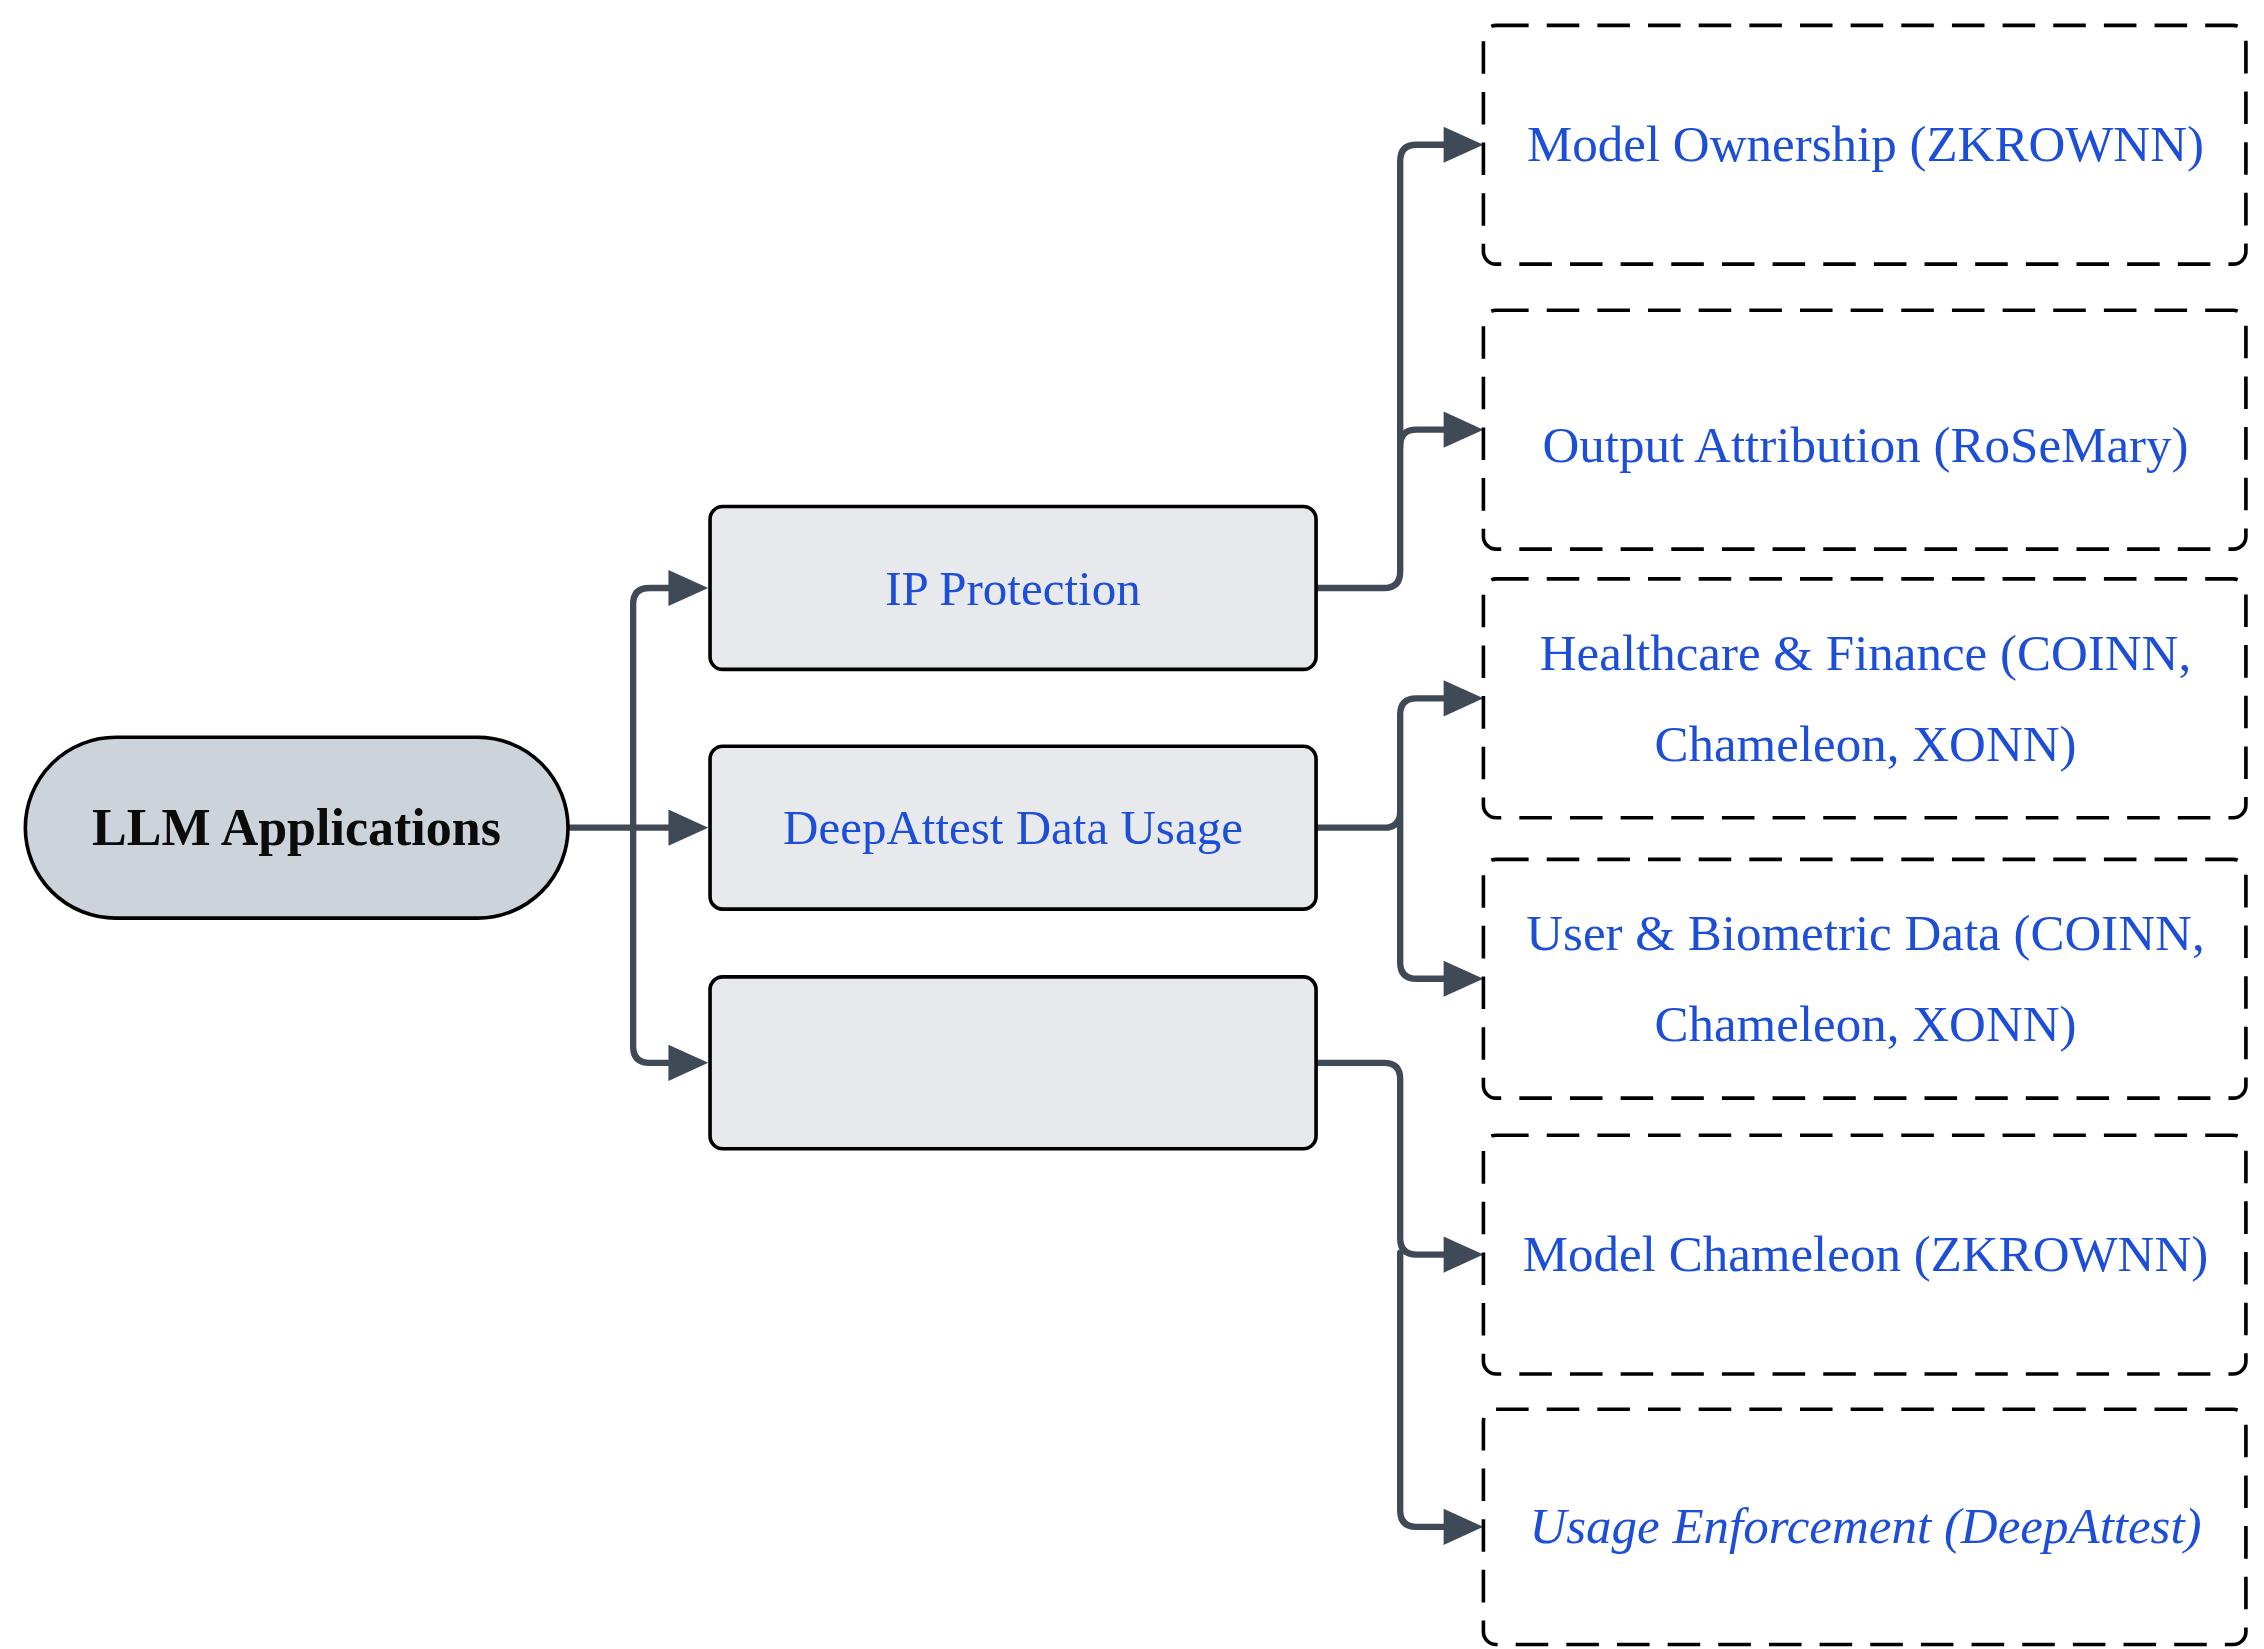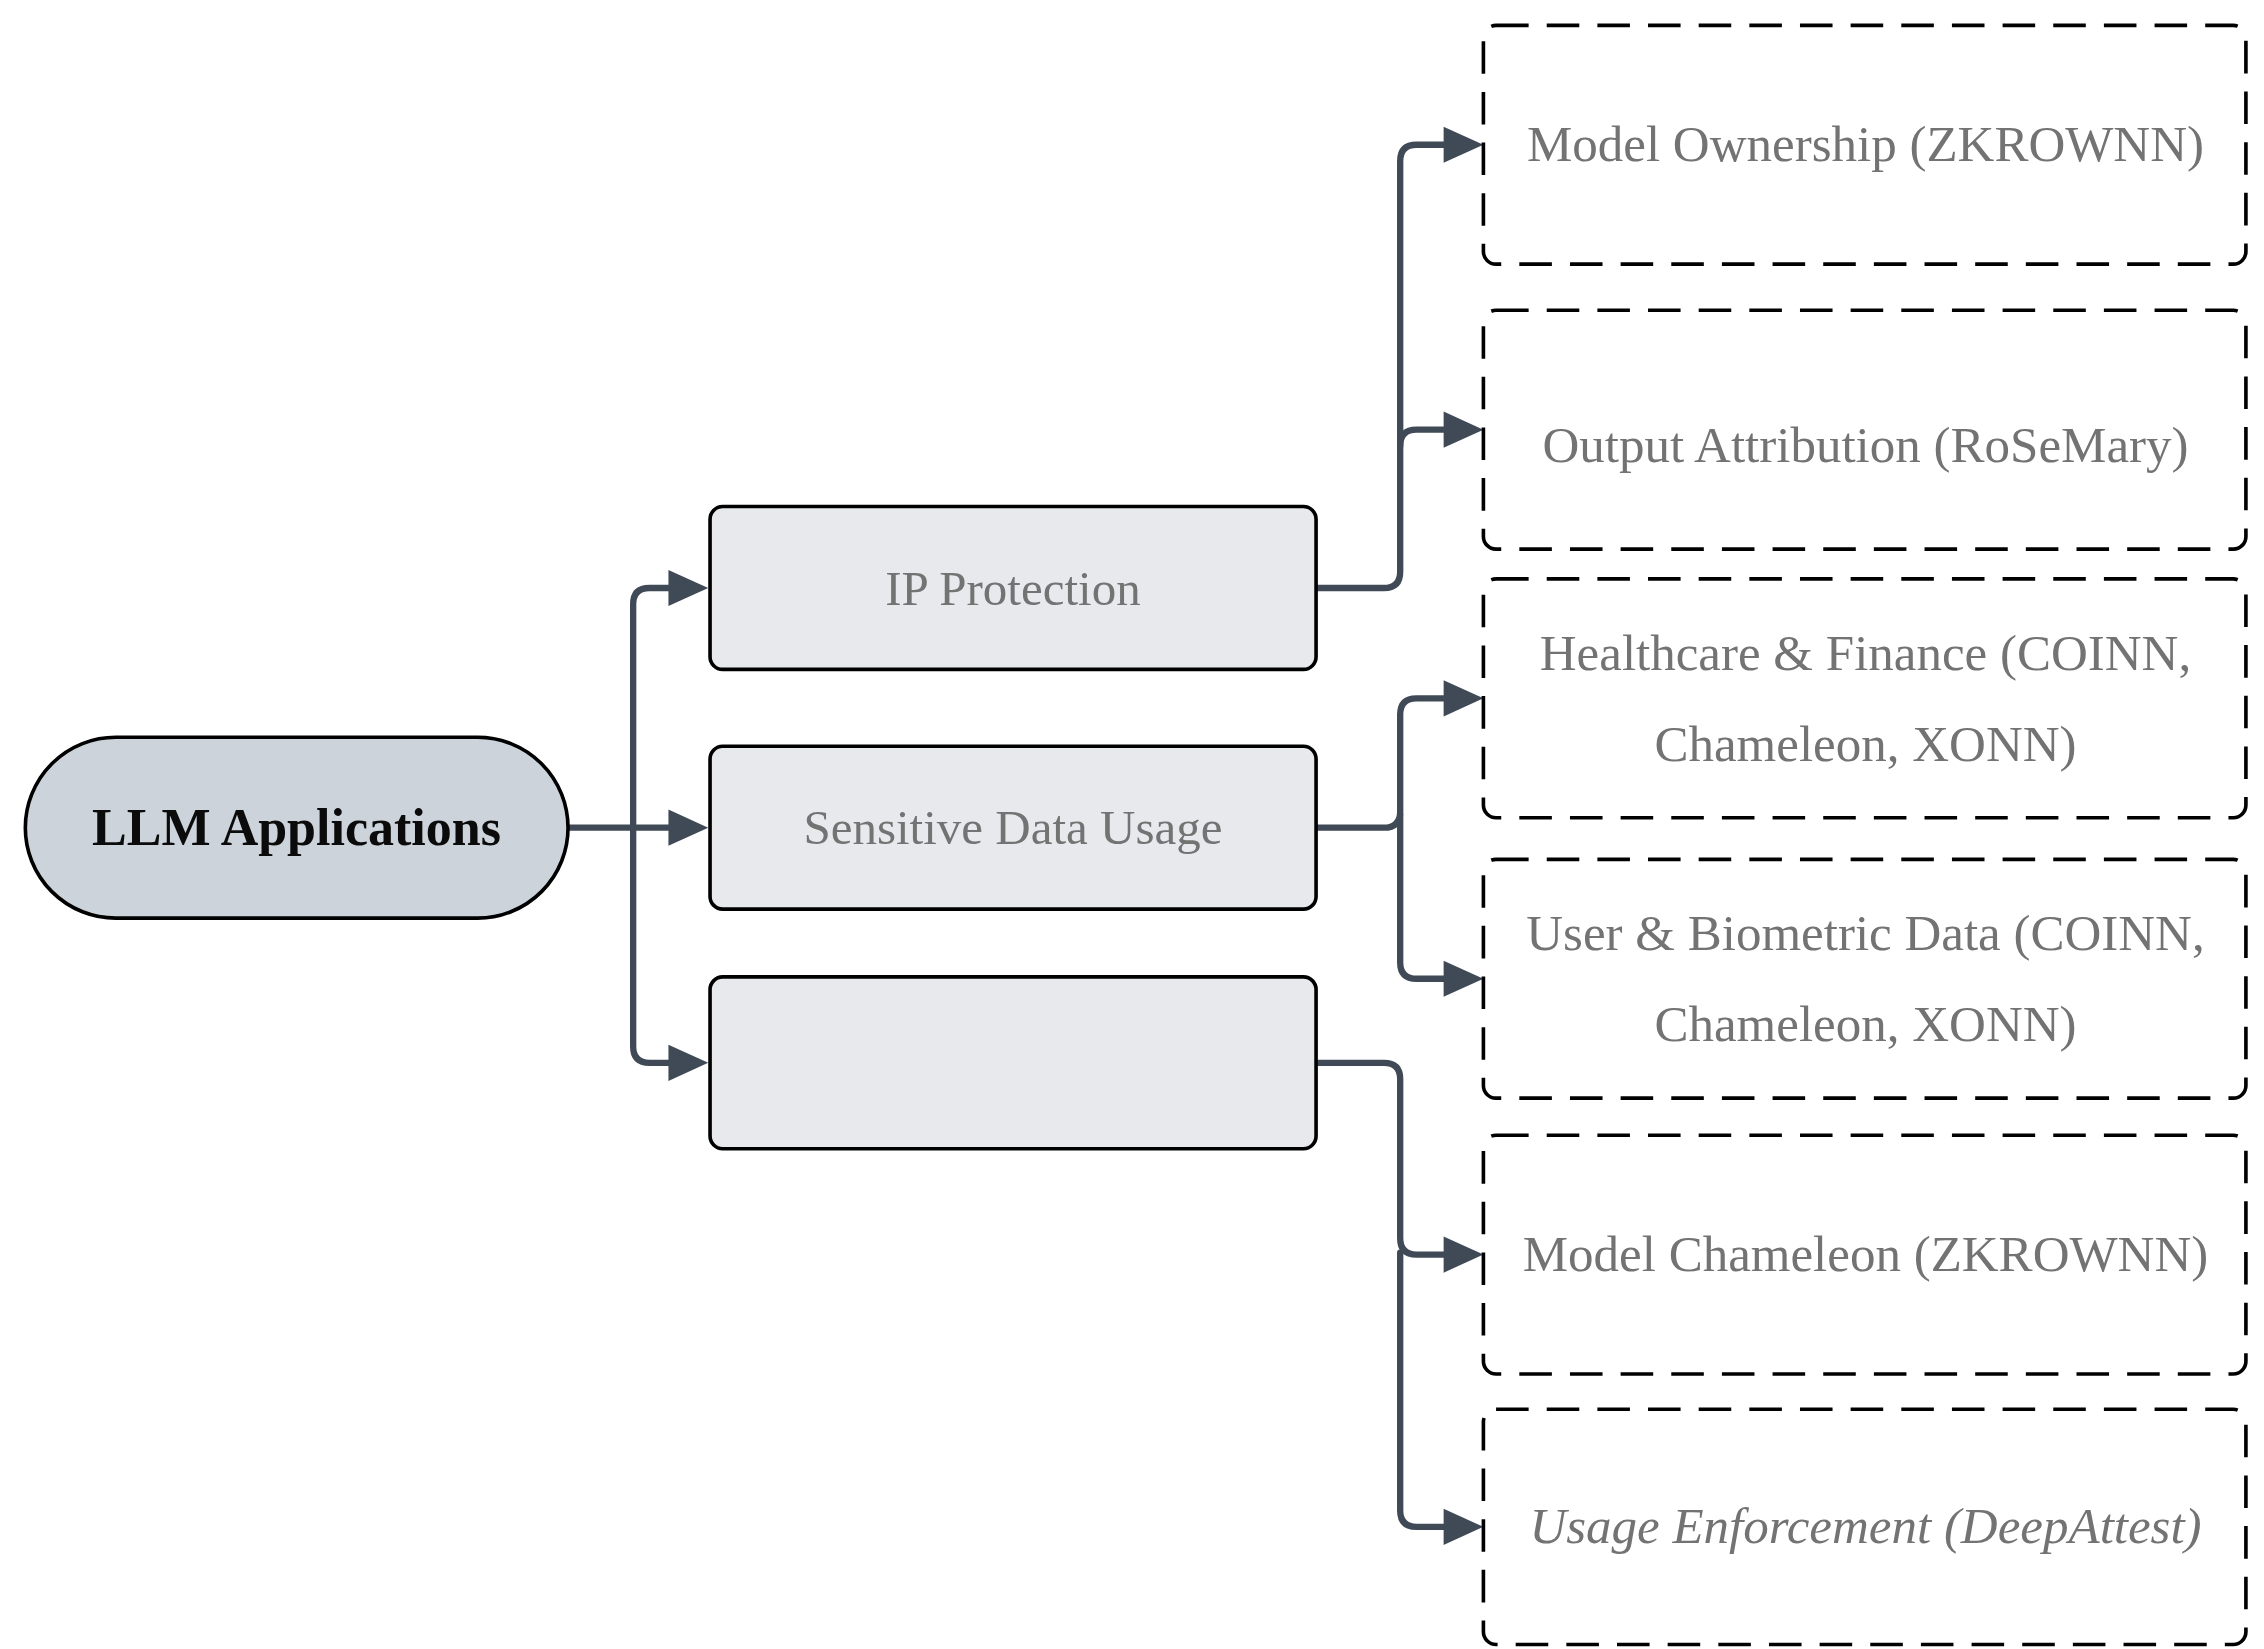--- a/index.html
+++ b/index.html
@@ -29,21 +29,21 @@
     stroke-linejoin: round;
   }
   .arrow { fill: #404a57; stroke: none; }
   .lbl {
     position: absolute;
     display: flex;
     flex-direction: column;
     align-items: center;
     justify-content: center;
     text-align: center;
-    color: #737373;
+    color: #1d4ed8;
     box-sizing: border-box;
   }
   .lbl-root {
     left: 25px; top: 737px; width: 543px; height: 181px;
     font-weight: bold; font-size: 52px;
     color: #0b0b0b;
     align-items: center;
   }
   .lbl-cat {
     left: 710px; width: 606px;
@@ -112,21 +112,21 @@
 
   <div class="lbl lbl-root">
     <span>LLM Applications</span>
   </div>
 
   <div class="lbl lbl-cat lbl-cat-ip">
     <span>IP Protection</span>
   </div>
 
   <div class="lbl lbl-cat lbl-cat-sdu">
-    <span>Sensitive Data Usage</span>
+    <span>DeepAttest Data Usage</span>
   </div>
 
 
   <div class="lbl lbl-leaf lbl-leaf-1">
     <span>Model Ownership (ZKROWNN)</span>
   </div>
 
   <div class="lbl lbl-leaf lbl-leaf-2">
     <span>Output Attribution (RoSeMary)</span>
   </div>

